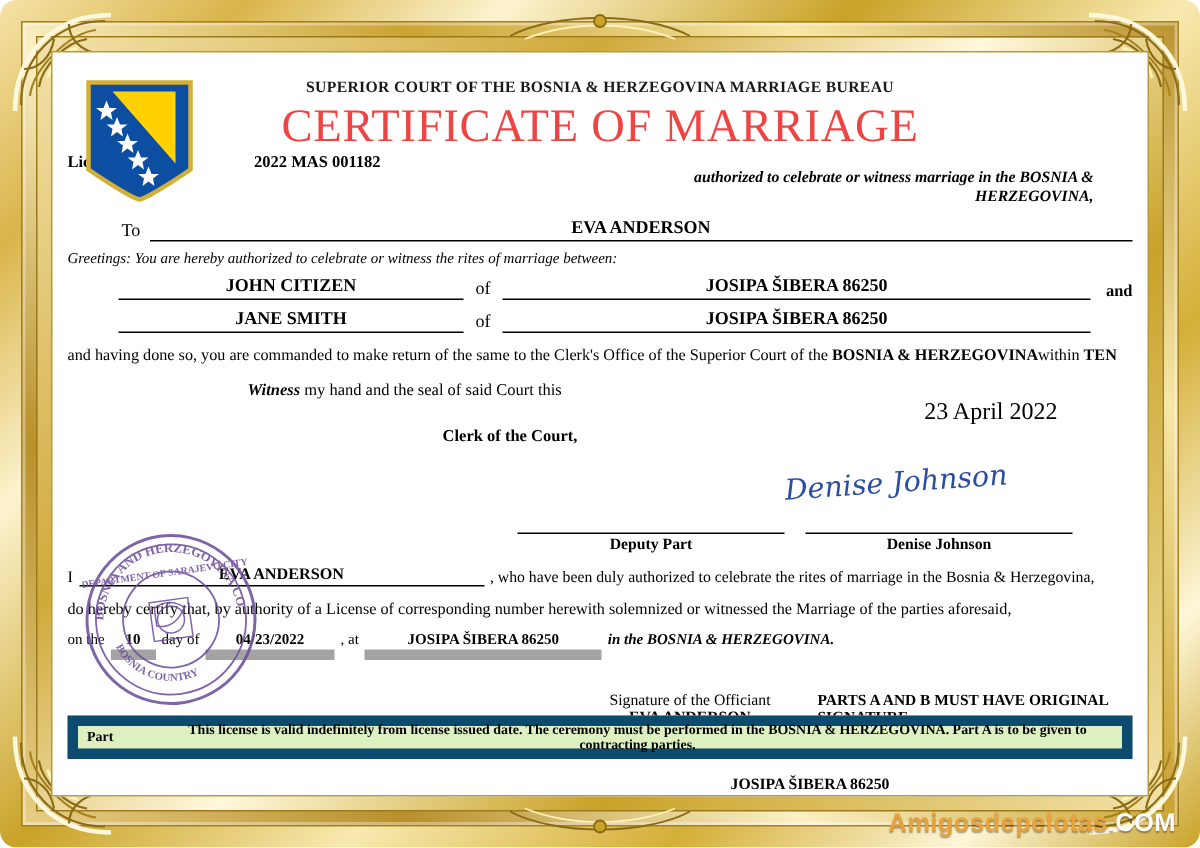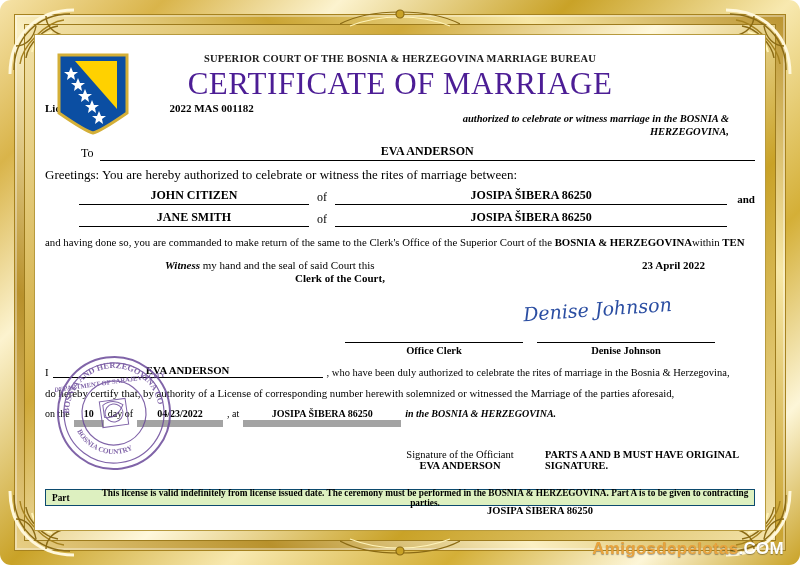--- a/index.html
+++ b/index.html
@@ -49,21 +49,21 @@
   .em-l{left:2px;top:50%;transform:translateY(-50%) rotate(-90deg);width:120px;height:26px;}
   .em-r{right:2px;top:50%;transform:translateY(-50%) rotate(90deg);width:120px;height:26px;}
 
   
   .content{position:absolute;inset:0;padding:4px 10px 0 10px;}
   .hdr-line{
     text-align:center;font-size:10.5px;font-weight:bold;letter-spacing:.2px;
     margin-top:14px;color:#1a1a1a;
   }
   .title{
-    text-align:center;font-size:31px;letter-spacing:.5px;margin-top:2px;color:#4c1d95;
+    text-align:center;font-size:31px;letter-spacing:.5px;margin-top:2px;color:#ef4444;
     font-family:"Liberation Serif", serif;
   }
   .flag{
     position:absolute;left:22px;top:18px;width:72px;height:82px;
   }
   .license-row{
     display:flex;justify-content:flex-start;gap:70px;align-items:baseline;
     margin-top:0;font-size:11px;font-weight:bold;
   }
   .license-no{font-size:11px;font-weight:bold;}
@@ -71,37 +71,37 @@
   .auth-line{
     text-align:right;font-style:italic;font-weight:bold;font-size:10.5px;
     margin-top:-2px;padding-right:26px;line-height:1.25;
   }
   .to-row{display:flex;align-items:flex-end;margin-top:6px;padding-left:36px;}
   .to-label{font-size:12px;margin-right:6px;}
   .fill{
     flex:1;border-bottom:1px solid #000;text-align:center;font-weight:bold;font-size:12px;
     padding-bottom:1px;
   }
-  .greet{font-size:13px;margin-top:6px;}
+  .greet{font-size:10px;margin-top:6px;font-style:italic;}
   .party-row{display:flex;align-items:flex-end;margin-top:5px;font-size:12px;}
   .party-name{
     width:230px;border-bottom:1px solid #000;text-align:center;font-weight:bold;padding-bottom:1px;
     margin-left:34px;
   }
   .of{margin:0 8px;}
   .party-addr{
     flex:1;border-bottom:1px solid #000;text-align:center;font-weight:bold;padding-bottom:1px;
   }
   .and-word{margin-left:10px;font-size:11px;font-weight:bold;}
   .body-text{font-size:10.8px;margin-top:8px;line-height:1.45;}
   .b{font-weight:bold;}
-  .witness-row{display:flex;align-items:baseline;margin-top:8px;}
+  .witness-row{display:flex;align-items:baseline;margin-top:8px;flex-direction:column;}
   .witness-left{font-size:11px;padding-left:120px;}
   .witness-left i{font-weight:bold;}
-  .date-val{margin-left:auto;font-weight:bold;font-size:11px;padding-right:50px;}
+  .date-val{margin-left:auto;font-weight:normal;font-size:16px;padding-right:50px;}
   .clerk{text-align:center;font-size:11px;font-weight:bold;margin-top:1px;padding-right:120px;}
   .sig-area{position:relative;height:56px;}
   .sig-script{
     position:absolute;left:478px;top:14px;
     font-family:"DejaVu Serif", serif;font-style:italic;font-size:19px;color:#2b4ea2;
     transform:rotate(-4deg);
   }
   .sig-lines{display:flex;gap:14px;margin-top:2px;padding:0 40px 0 300px;}
   .sig-lines .sl{flex:1;border-top:1px solid #000;text-align:center;font-size:10.5px;font-weight:bold;padding-top:2px;}
   .i-row{display:flex;align-items:flex-end;margin-top:8px;font-size:10.8px;}
@@ -117,21 +117,21 @@
   .ital-b{font-style:italic;font-weight:bold;}
   .officiant{margin-top:22px;position:relative;height:40px;}
   .off-sig{position:absolute;left:330px;top:0;text-align:center;width:170px;}
   .off-sig .lbl{font-size:10.5px;}
   .off-sig .nm{font-size:10.5px;font-weight:bold;}
   .parts-note{position:absolute;left:500px;top:0;font-size:10.3px;font-weight:bold;}
   .addr-block{position:absolute;left:330px;top:56px;width:330px;text-align:center;}
   .addr-val{font-size:10.5px;font-weight:bold;padding-bottom:2px;}
   .footer-band{
     position:absolute;left:10px;right:10px;bottom:24px;height:15px;
-    background:#ddf0c0;border:1px solid #0c4a6e;
+    background:#ddf0c0;border:7px solid #0c4a6e;
     display:flex;align-items:center;
   }
   .footer-part{font-size:9.3px;font-weight:bold;padding-left:6px;width:44px;}
   .footer-text{font-size:9.3px;font-weight:bold;flex:1;text-align:center;}
   
   .seal{
     position:absolute;left:20px;bottom:58px;width:118px;height:118px;
     opacity:.85;
   }
   .wm{
@@ -305,21 +305,21 @@
         </span>
         <span class="date-val">23 April 2022</span>
       </div>
       <div class="clerk">Clerk of the Court,</div>
 
       <div class="sig-area">
         <div class="sig-script">Denise Johnson</div>
       </div>
 
       <div class="sig-lines">
-        <div class="sl">Office Clerk</div>
+        <div class="sl">Deputy Part</div>
         <div class="sl">Denise Johnson</div>
       </div>
 
       <div class="i-row">
         <span class="i-label">I</span>
         <span class="i-name">EVA ANDERSON</span>
         <span class="i-rest">, who have been duly authorized to celebrate the rites of marriage in the Bosnia &amp; Herzegovina,</span>
       </div>
 
       <div class="certify">do hereby certify that, by authority of a License of corresponding number herewith solemnized or witnessed the Marriage of the parties aforesaid,</div>

